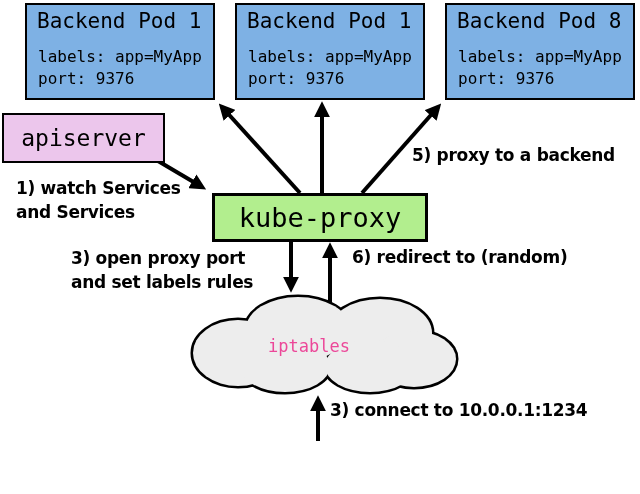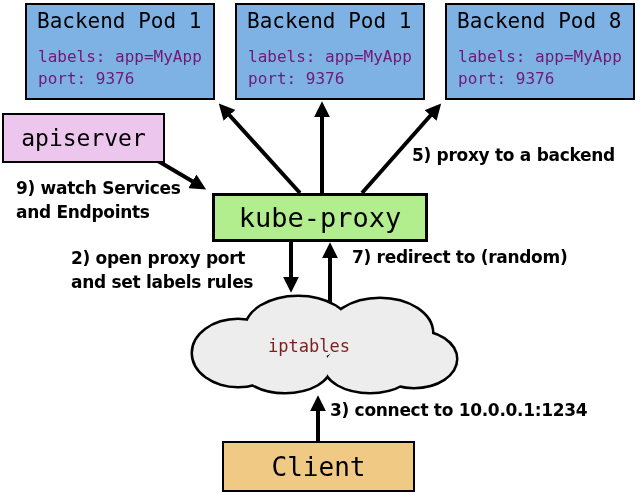--- a/index.html
+++ b/index.html
@@ -35,21 +35,21 @@
     position: absolute;
     left: 10px; top: 4px;
     font-size: 21px;
     color: #000;
     white-space: nowrap;
   }
   .pod-line {
     position: absolute;
     left: 11px;
     font-size: 16px;
-    color: #701a75;
+    color: #000000;
     white-space: nowrap;
   }
   .pod-line.labels { top: 42px; }
   .pod-line.port   { top: 64px; }
   .apiserver-box {
     left: 2px; top: 113px;
     width: 163px; height: 50px;
     background: var(--apiserver-fill, #ecc6ec);
     display: flex; align-items: center; justify-content: center;
     font-size: 23px;
@@ -79,21 +79,21 @@
     stroke: var(--outline, #000);
     stroke-width: 5;
   }
   .cloud-bump-fill {
     fill: var(--cloud-fill, #ededed);
   }
   .cloud-label {
     position: absolute;
     left: 268px; top: 336px;
     font-size: 17px;
-    color: #7f1d1d;
+    color: #ec4899;
     white-space: nowrap;
   }
   .note {
     position: absolute;
     font-family: "DejaVu Sans", sans-serif;
     font-weight: bold;
     font-size: 17px;
     line-height: 24px;
     letter-spacing: -0.3px;
     color: #000;
@@ -166,39 +166,36 @@
         <ellipse cx="108" cy="39" rx="52" ry="32"></ellipse>
         <ellipse cx="190" cy="43" rx="52" ry="34"></ellipse>
         <ellipse cx="224" cy="69" rx="42" ry="28"></ellipse>
         <ellipse cx="180" cy="76" rx="45" ry="26"></ellipse>
         <ellipse cx="95" cy="76" rx="45" ry="26"></ellipse>
       </g>
     </svg>
   </div>
   <div class="cloud-label">iptables</div>
 
-  <div class="box client-box">
-    <span>Client</span>
-  </div>
 
   <div class="note note-watch">
-    <div>9) watch Services</div>
-    <div>and Endpoints</div>
+    <div>1) watch Services</div>
+    <div>and Services</div>
   </div>
 
   <div class="note note-open">
-    <div>2) open proxy port</div>
+    <div>3) open proxy port</div>
     <div>and set labels rules</div>
   </div>
 
   <div class="note note-connect">
     <div>3) connect to 10.0.0.1:1234</div>
   </div>
 
   <div class="note note-redirect">
-    <div>7) redirect to (random)</div>
+    <div>6) redirect to (random)</div>
   </div>
 
   <div class="note note-proxy">
     <div>5) proxy to a backend</div>
   </div>
 
 </div>
 
 </body></html>

